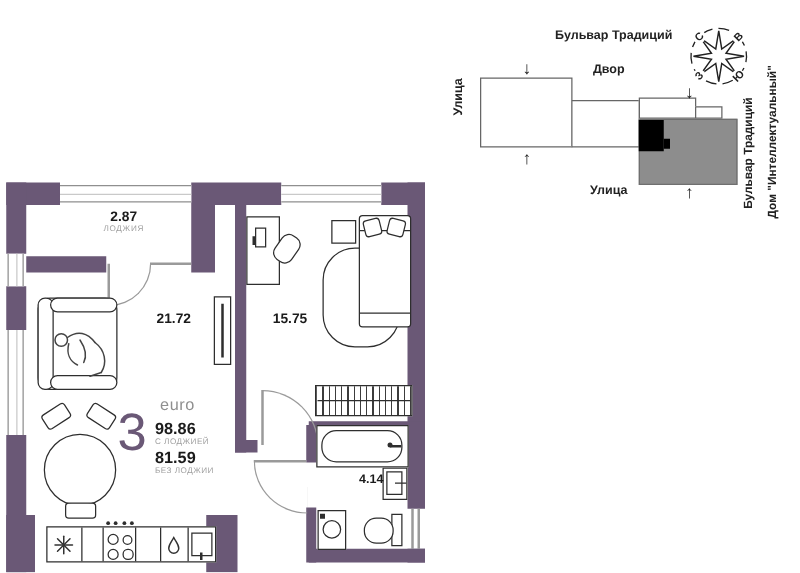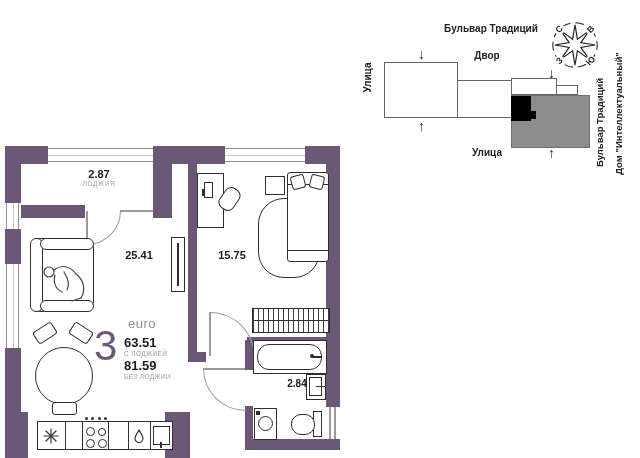--- a/index.html
+++ b/index.html
@@ -169,28 +169,28 @@
     <div class="furn" style="left:291px;top:414px;width:24px;height:21px;border-radius:10px;"></div>
 
     <div class="furn" style="left:254px;top:408px;width:23px;height:32px;"></div>
     <div class="furn circle" style="left:258px;top:416px;width:15px;height:15px;border-width:1.3px;"></div>
     <div class="fline" style="left:256px;top:411px;width:4px;height:4px;"></div>
 
     <div class="abs" style="left:49px;top:168px;width:100px;text-align:center;">
       <div class="num" style="position:static;">2.87</div>
       <div class="tiny" style="position:static;">ЛОДЖИЯ</div>
     </div>
-    <div class="num" style="left:109px;top:249px;width:60px;">25.41</div>
+    <div class="num" style="left:109px;top:249px;width:60px;">21.72</div>
     <div class="num" style="left:202px;top:249px;width:60px;">15.75</div>
-    <div class="num" style="left:277px;top:378px;width:40px;font-size:10px;">2.84</div>
+    <div class="num" style="left:277px;top:378px;width:40px;font-size:10px;">4.14</div>
 
     <div class="summary">
       <div class="euro" style="position:absolute;left:9px;top:0;">euro</div>
       <div class="bigRoomCount">3</div>
-      <div class="sArea" style="top:20px;">63.51</div>
+      <div class="sArea" style="top:20px;">98.86</div>
       <div class="sLbl" style="top:34px;">С ЛОДЖИЕЙ</div>
       <div class="sArea" style="top:43px;">81.59</div>
       <div class="sLbl" style="top:57px;">БЕЗ ЛОДЖИИ</div>
     </div>
   </section>
 
   <section class="abs" style="left:345px;top:0;width:295px;height:200px;">
 
     <div class="bld" style="left:39px;top:62px;width:74px;height:56px;"></div>
     <div class="bld" style="left:112px;top:80px;width:55px;height:38px;"></div>

